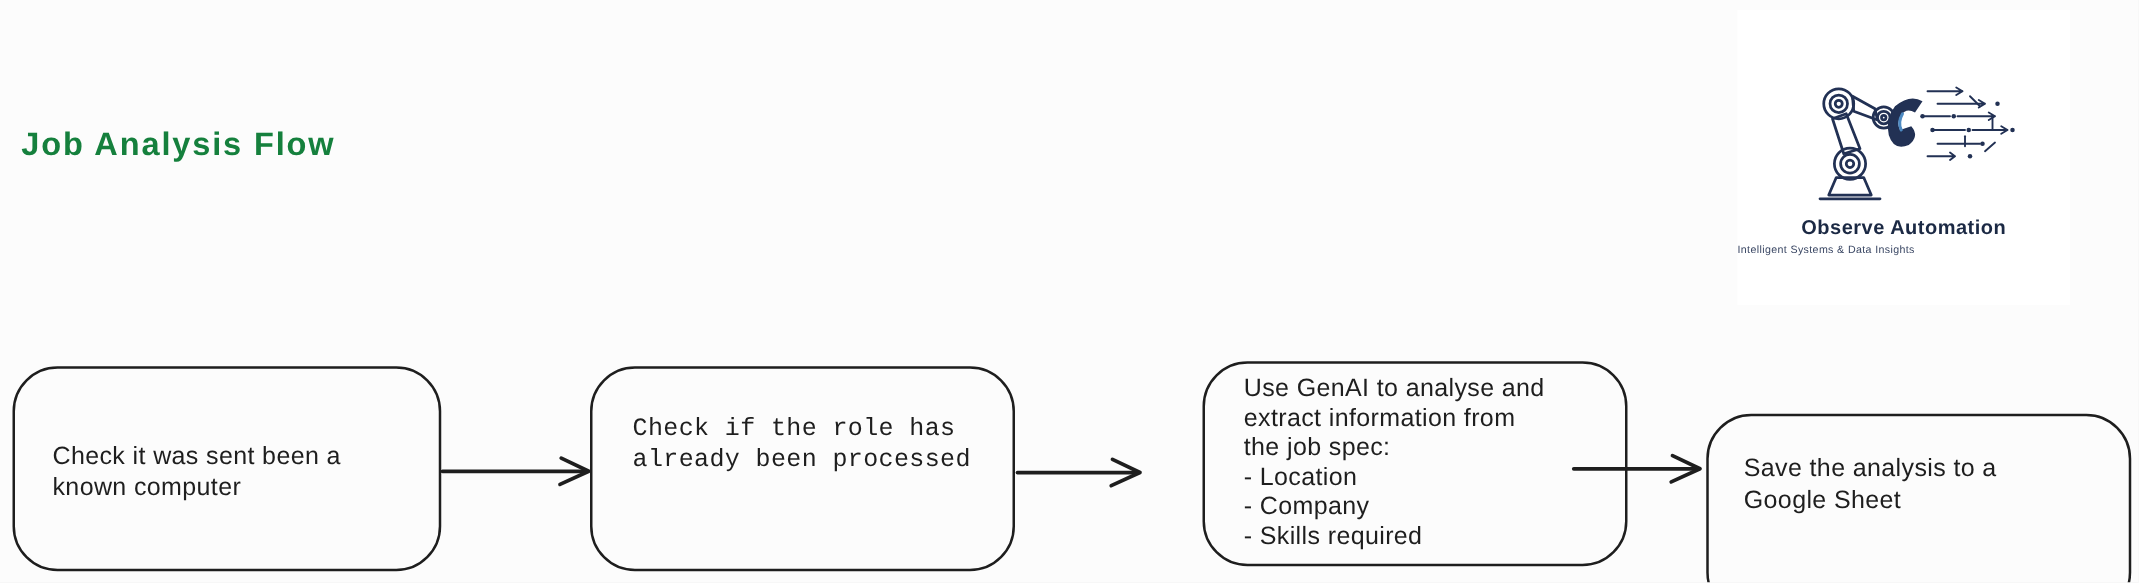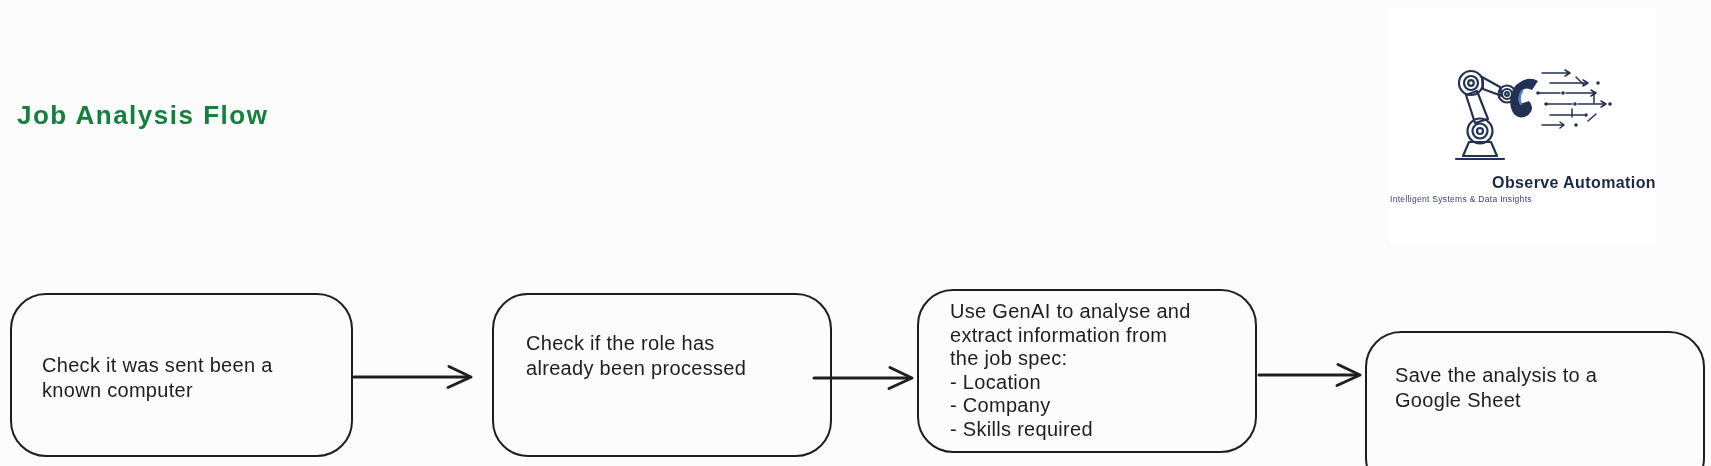--- a/index.html
+++ b/index.html
@@ -37,21 +37,21 @@
     left: 48px;
     top: 55px;
     width: 180px;
     height: 105px;
   }
   .logo-name {
     position: absolute;
     left: 0;
     top: 166px;
     width: 100%;
-    text-align: right;
+    text-align: center;
     font-size: 16px;
     font-weight: 700;
     letter-spacing: 0.4px;
     color: #1b2944;
     white-space: nowrap;
   }
   .logo-tagline {
     position: absolute;
     left: 0;
     top: 186px;
@@ -71,22 +71,22 @@
   }
   .node .nline {
     font-size: 20px;
     line-height: 25px;
     min-height: 25px;
     letter-spacing: 0.3px;
     white-space: nowrap;
     color: #1e1e1e;
   }
   .n1 { left: 10px;   top: 293px; width: 343px; height: 164px; padding: 33px 0 0 30px; }
-  .n2 { left: 492px;  top: 293px; width: 340px; height: 164px; padding: 36px 0 0 32px; }
-  .n3 { left: 917px;  top: 289px; width: 340px; height: 164px; padding: 9px 0 0 31px; }
+  .n2 { left: 472px;  top: 293px; width: 340px; height: 164px; padding: 36px 0 0 32px; font-family: Liberation Mono, monospace; }
+  .n3 { left: 962px;  top: 289px; width: 340px; height: 164px; padding: 9px 0 0 31px; }
   .n3 .nline { line-height: 23.5px; min-height: 23.5px; }
   .n4 { left: 1365px; top: 292px; width: 340px; height: 163px; padding: 30px 0 0 28px; margin-top: 39px; }
   
   .arrows {
     position: absolute;
     left: 0; top: 0;
     width: 1711px;
     height: 466px;
     pointer-events: none;
   }

